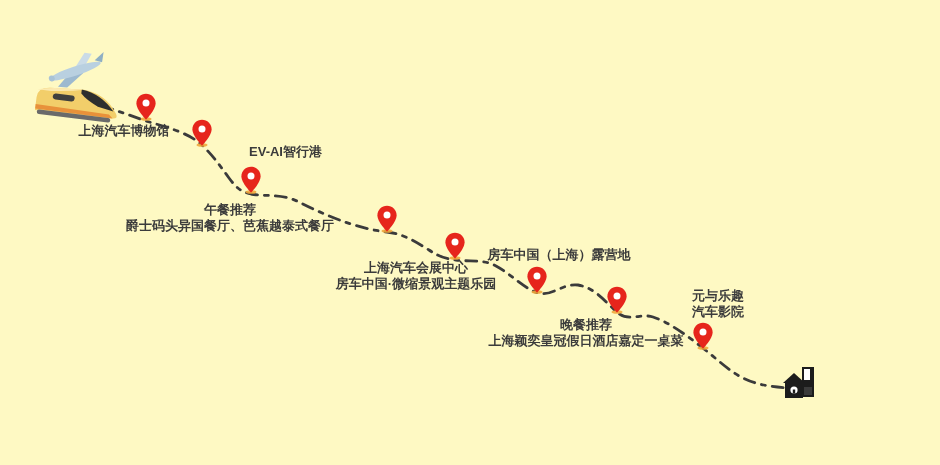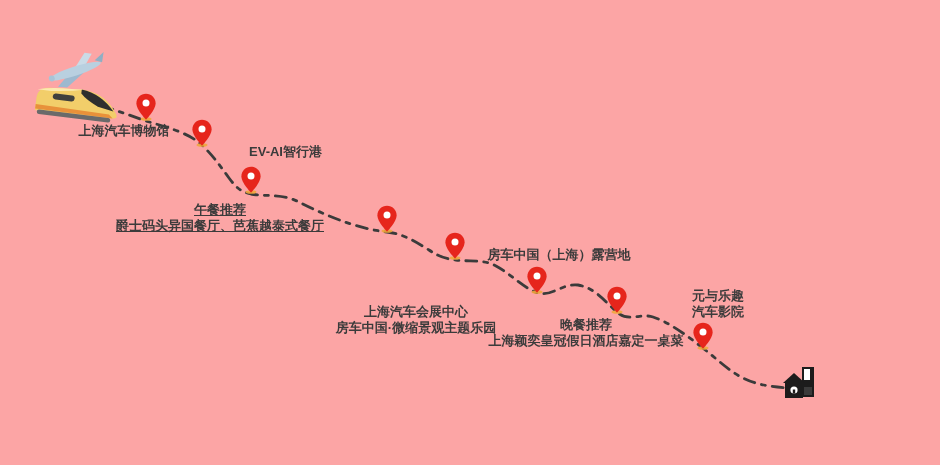--- a/index.html
+++ b/index.html
@@ -1,19 +1,19 @@
 <!DOCTYPE html>
 <html><head>
 <meta charset="utf-8">
 <style>
   html,body{margin:0;padding:0;background:#ffffff;}
   #canvas{
     position:relative;
     width:940px;height:465px;
-    background:#fca5a5;
+    background:#fef9c3;
     overflow:hidden;
     font-family:"Liberation Sans","DejaVu Sans",sans-serif;
   }
   .layer{position:absolute;left:0;top:0;}
   .pin{position:absolute;}
   .stop-label{
     position:absolute;
     font-size:13px;
     font-weight:bold;
     color:#3b3b3b;
@@ -121,27 +121,27 @@
     </svg>
 
   <div class="stop-label" style="left:58px;top:123px;width:132px;">
     <span>上海汽车博物馆</span>
   </div>
 
   <div class="stop-label" style="left:212px;top:144px;width:110px;text-align:right;">
     <span>EV-AI智行港</span>
   </div>
 
-  <div class="stop-label" style="left:111px;top:202px;width:218px;text-decoration:underline;">
+  <div class="stop-label" style="left:121px;top:202px;width:218px;">
     <span>午餐推荐</span>
     <span>爵士码头异国餐厅、芭蕉越泰式餐厅</span>
   </div>
 
 
-  <div class="stop-label" style="left:330px;top:260px;width:172px;margin-top:44px;">
+  <div class="stop-label" style="left:330px;top:260px;width:172px;">
     <span>上海汽车会展中心</span>
     <span>房车中国·微缩景观主题乐园</span>
   </div>
 
   <div class="stop-label" style="left:487px;top:247px;width:144px;">
     <span>房车中国（上海）露营地</span>
   </div>
 
   <div class="stop-label" style="left:683px;top:288px;width:70px;">
     <span>元与乐趣</span>

